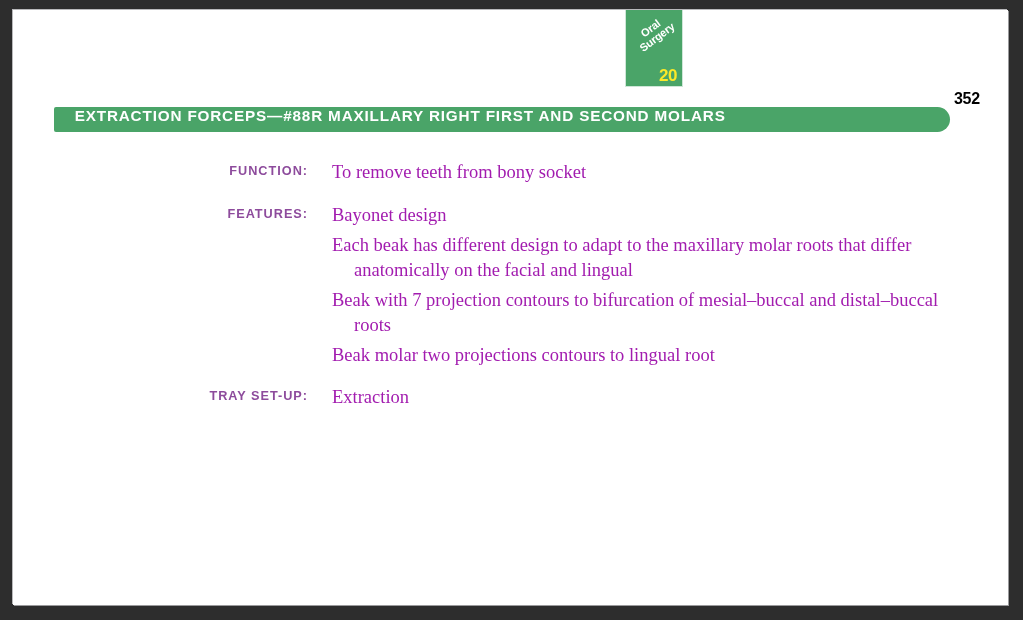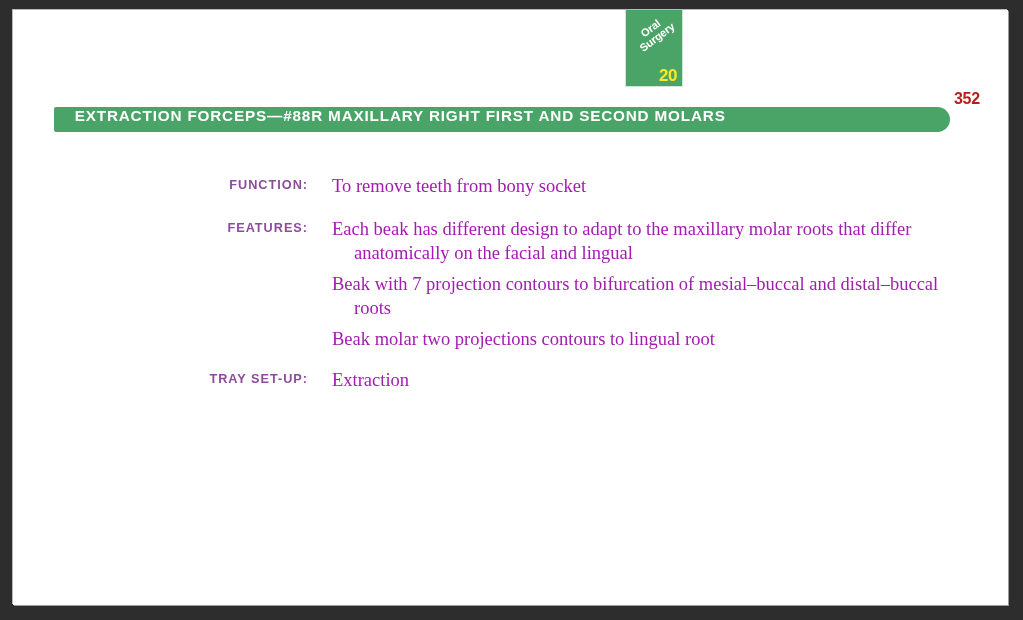--- a/index.html
+++ b/index.html
@@ -68,21 +68,21 @@
     font-size: 17px;
     line-height: 17px;
     letter-spacing: -0.5px;
   }
 
   
   #page-number {
     position: absolute;
     right: 28px;
     top: 80px;
-    color: #b91c1c;
+    color: #000000;
     font-family: "Liberation Sans", sans-serif;
     font-weight: bold;
     font-size: 16px;
     letter-spacing: -0.2px;
   }
 
   
   #title-bar {
     position: absolute;
     left: 41px;
@@ -103,21 +103,21 @@
     padding-left: 21px;
     white-space: nowrap;
     transform: scaleX(0.985);
     transform-origin: left center;
   }
 
   
   #content {
     position: absolute;
     left: 0;
-    top: 164px;
+    top: 150px;
     width: 995px;
   }
   .row {
     position: relative;
     display: block;
   }
   .row-label {
     position: absolute;
     left: 0;
     width: 295px;
@@ -176,20 +176,21 @@
       <div class="row" id="row-function">
         <div class="row-label">FUNCTION:</div>
         <div class="row-values">
           <div class="value-line">To remove teeth from bony socket</div>
         </div>
       </div>
 
       <div class="row" id="row-features">
         <div class="row-label">FEATURES:</div>
         <div class="row-values">
+          <div class="value-line">Bayonet design</div>
           <div class="value-line">Each beak has different design to adapt to the maxillary molar roots that differ anatomically on the facial and lingual</div>
           <div class="value-line">Beak with 7 projection contours to bifurcation of mesial–buccal and distal–buccal roots</div>
           <div class="value-line">Beak molar two projections contours to lingual root</div>
         </div>
       </div>
 
       <div class="row" id="row-tray">
         <div class="row-label">TRAY SET-UP:</div>
         <div class="row-values">
           <div class="value-line">Extraction</div>

